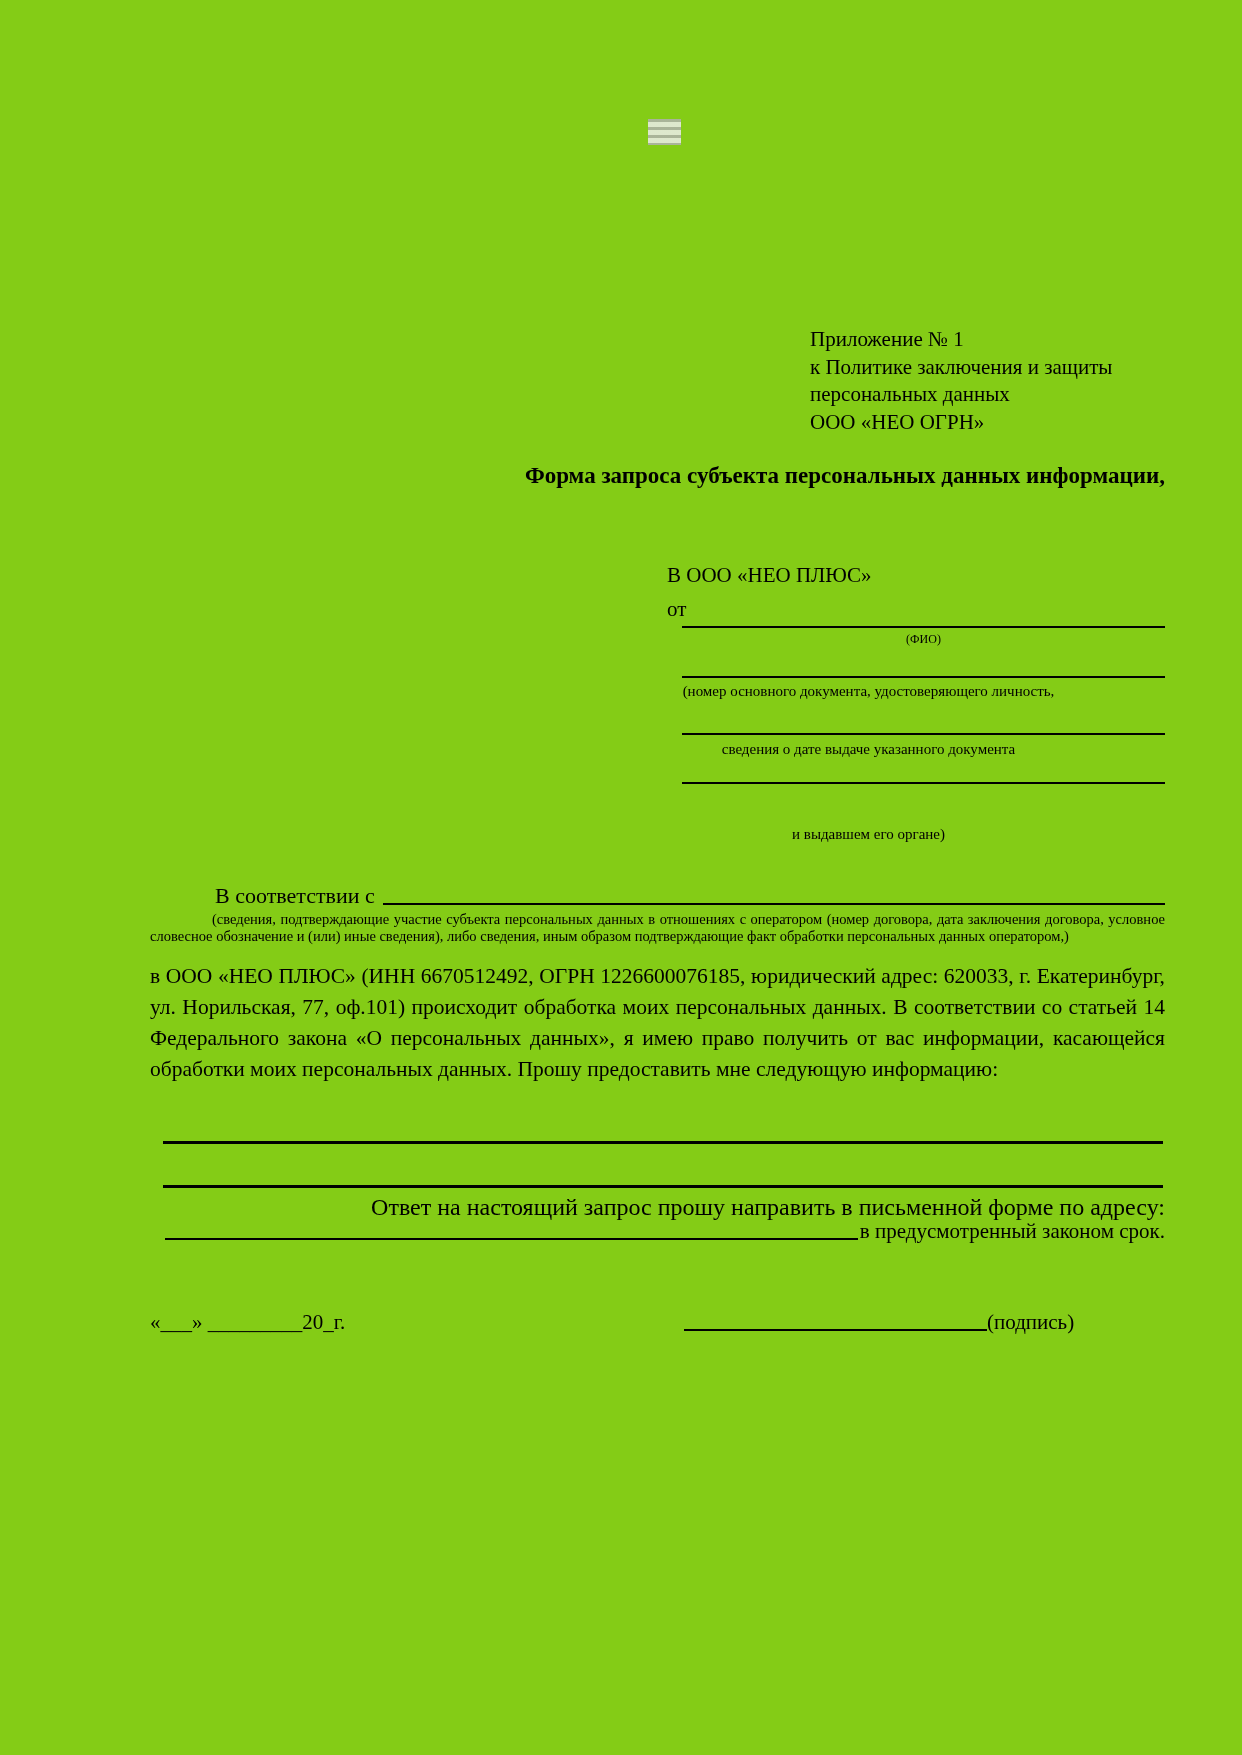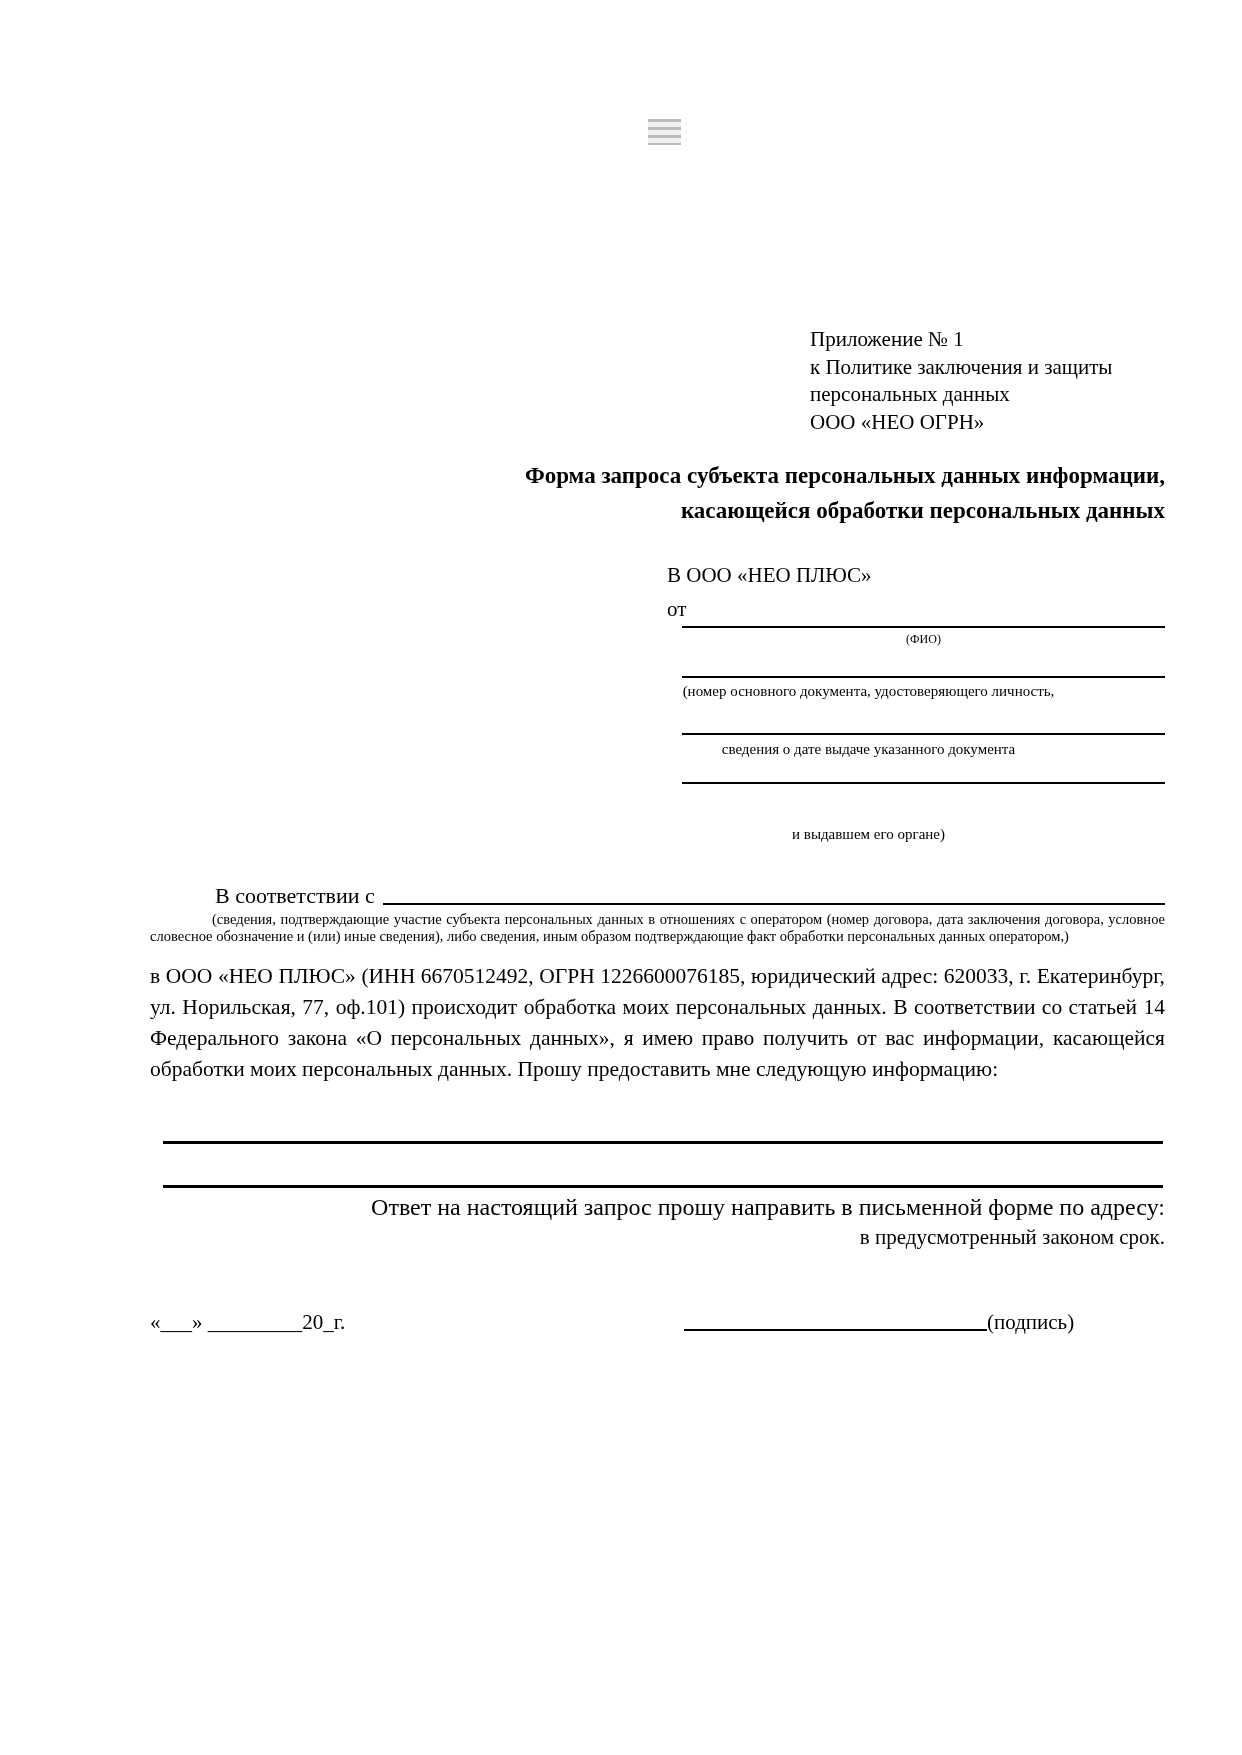--- a/index.html
+++ b/index.html
@@ -1,20 +1,20 @@
 <!DOCTYPE html>
 <html><head>
 <meta charset="utf-8">
 <style>
   html,body { margin:0; padding:0; background:#e8e8e8; }
   .page {
     position:relative;
     width:1242px; height:1755px;
     margin:0 auto;
-    background:#ffffff;
+    background:#84cc16;
     color:#000000;
     font-family:"Liberation Serif","DejaVu Serif",serif;
     overflow:hidden;
   }
   .abs { position:absolute; }
 
   
   .thumb {
     left:648px; top:119px; width:33px; height:26px;
     background:repeating-linear-gradient(180deg,#b0b0b0 0 3px,#ededed 3px 8px);
@@ -46,21 +46,21 @@
   .intro-row .indent { display:inline-block; width:65px; }
   .fill-line { flex:1 1 auto; border-bottom:2px solid #000; margin-bottom:4px; margin-left:8px; }
 
   .fine-print { left:150px; top:911px; width:1015px; font-size:14.5px; line-height:17px;
                 text-align:justify; text-indent:62px; }
 
   .body-par { left:150px; top:961px; width:1015px; font-size:21.5px; line-height:31px;
               text-align:justify; }
 
   .answer1 { left:150px; top:1194px; width:1015px; text-align:right; font-size:24px; }
-  .answer2 { left:165px; top:1219px; width:1000px; display:flex; align-items:flex-end; font-size:21px;flex-direction:column; }
+  .answer2 { left:165px; top:1219px; width:1000px; display:flex; align-items:flex-end; font-size:21px; }
   .answer2 .fill-line { margin-left:0; margin-right:2px; }
   .answer2 span { white-space:nowrap; }
 
   .date-line { left:150px; top:1310px; font-size:21px; white-space:nowrap; }
   .sig-row { left:684px; top:1310px; display:flex; align-items:flex-end; font-size:21px; }
   .sig-row .sig-line { width:303px; border-bottom:2px solid #000; margin-bottom:4px; }
   .sig-row span { white-space:nowrap; }
 </style>
 </head>
 <body>
@@ -71,21 +71,20 @@
 
   <div class="abs appendix">
     <div>Приложение № 1</div>
     <div>к Политике заключения и защиты</div>
     <div>персональных данных</div>
     <div>ООО «НЕО ОГРН»</div>
   </div>
 
   <div class="abs doc-title">
     <div>Форма запроса субъекта персональных данных информации,</div>
-    <div>касающейся обработки персональных данных</div>
   </div>
 
   <div class="abs addressee">
     <div>В ООО «НЕО ПЛЮС»</div>
     <div>от</div>
   </div>
 
   <div class="abs rule" style="left:682px; top:626px; width:483px;"></div>
   <div class="abs fio-caption" style="top:632px;">(ФИО)</div>
 

